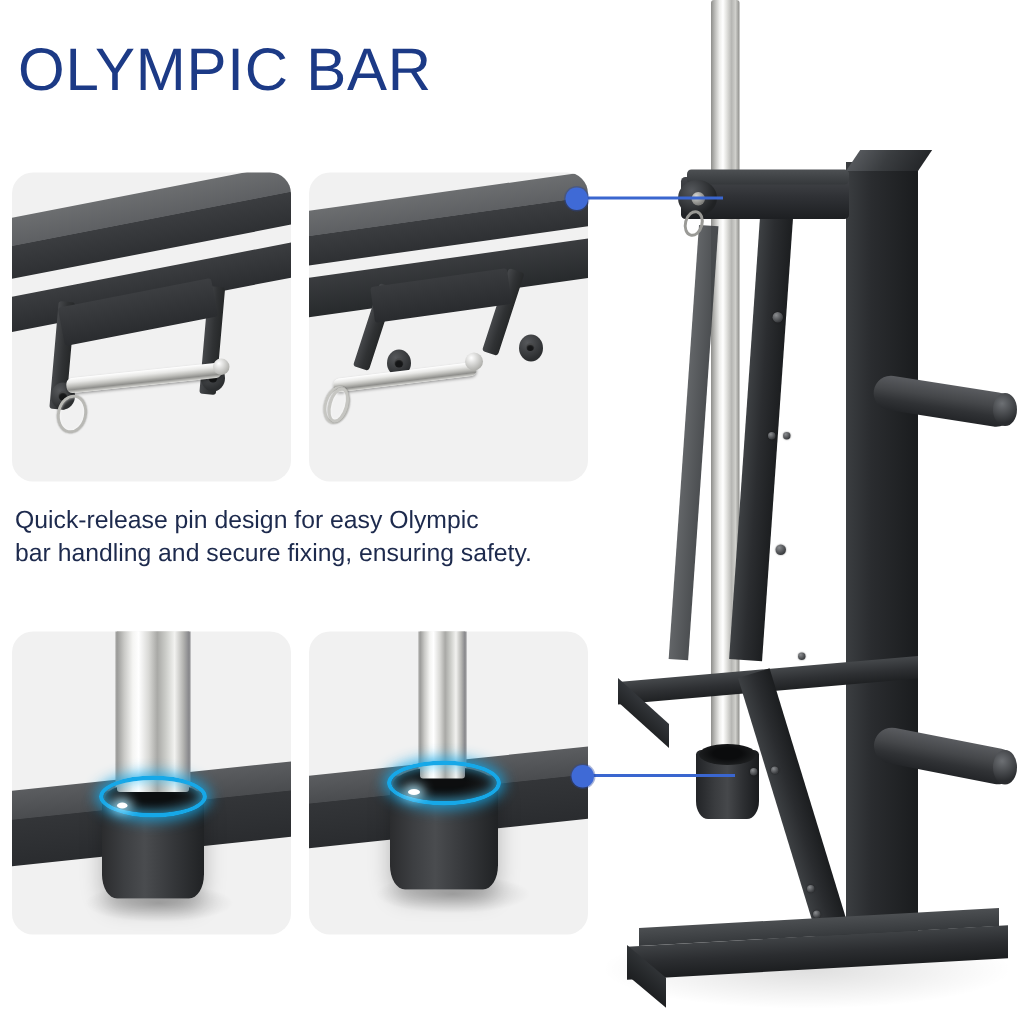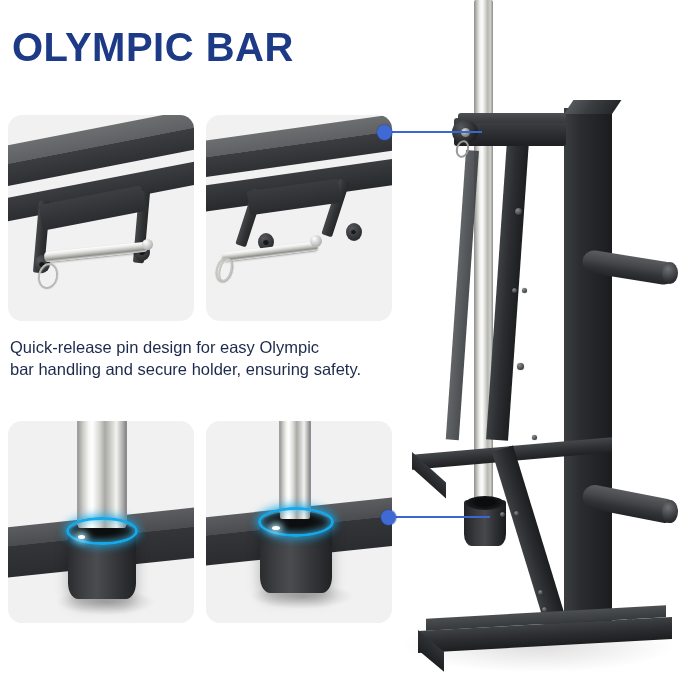--- a/index.html
+++ b/index.html
@@ -8,21 +8,21 @@
     background:#ffffff;
     font-family:"Liberation Sans", sans-serif;
     overflow:hidden;
     position:relative;
   }
   #root { position:absolute; inset:0; width:679px; height:679px; background:#fff; }
 
   
   .title {
     position:absolute; left:12px; top:25px;
-    font-size:40px; font-weight:bold;
+    font-size:40px; font-weight:normal;
     letter-spacing:0.5px;
     color:#1c3a86;
     font-family:"Liberation Sans", sans-serif;
     white-space:nowrap;
   }
 
   
   .panel {
     position:absolute;
     background:#f1f1f1;
@@ -257,21 +257,21 @@
       <div class="leg-hole" style="left:145px; top:114px; width:5px; height:5px;"></div>
 
       <div class="pin" style="left:16px; top:132px; width:96px; height:9px; transform:rotate(-7deg);"></div>
       <div class="pin-tip" style="left:104px; top:120px; width:12px; height:12px;"></div>
       <div class="pin-ring thin" style="left:10px; top:142px; width:17px; height:26px; transform:rotate(16deg);"></div>
       <div class="pin-ring thin" style="left:13px; top:143px; width:13px; height:24px; transform:rotate(16deg);"></div>
     </div>
   </div>
 
   <div class="caption cap-top">Quick-release pin design for easy Olympic
-bar handling and secure holder, ensuring safety.</div>
+bar handling and secure fixing, ensuring safety.</div>
 
   <div class="panel p-bl">
     <div class="barcup-stage">
 
       <div class="rail" style="left:-16px; top:96px; width:228px; height:50px; transform:rotate(-6deg);"></div>
 
       <div class="chrome-bar" style="left:69px; top:-6px; width:50px; height:122px;"></div>
       <div class="soft-shadow" style="left:48px; top:168px; width:100px; height:26px;"></div>
 
       <div class="cup" style="left:60px; top:106px; width:68px; height:72px;"></div>

